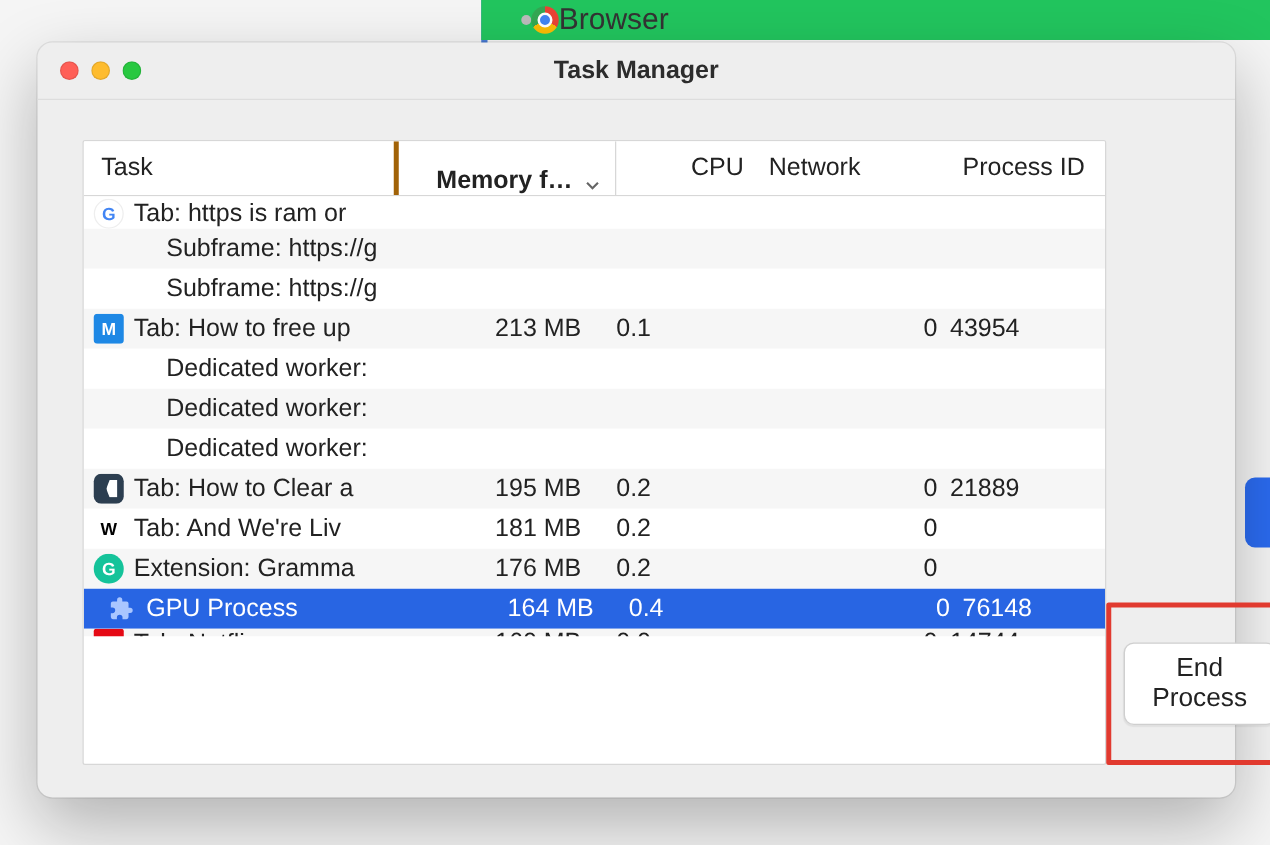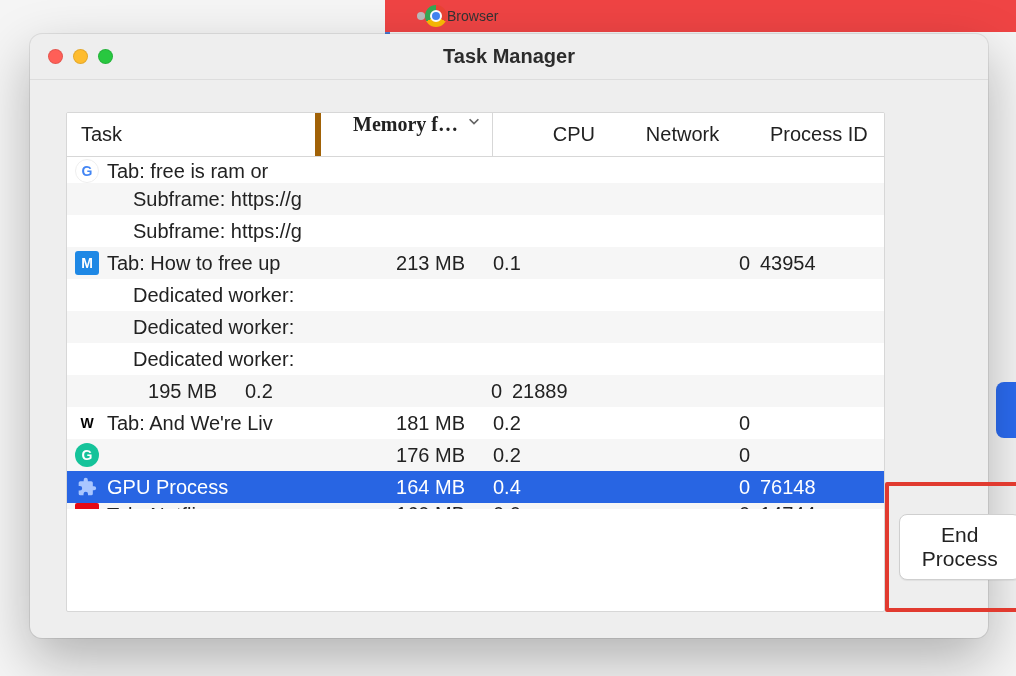--- a/index.html
+++ b/index.html
@@ -12,25 +12,25 @@
       overflow: hidden;
     }
     
     
     .bg-row {
       position: absolute;
       top: 0;
       left: 385px;
       right: 0;
       height: 32px;
-      background: #ef4444;
+      background: #22c55e;
       display: flex;
       align-items: center;
       padding-left: 32px;
-      font-size: 14px;
+      font-size: 24px;
       color: #333;
     }
     .bg-bullet {
       width: 8px; height: 8px; border-radius: 50%; background: #bbb;
     }
     .bg-chrome-icon {
       width: 22px; height: 22px; border-radius: 50%;
       background: conic-gradient(#ea4335 0 120deg, #fbbc05 120deg 240deg, #34a853 240deg 360deg);
       position: relative;
     }
@@ -117,51 +117,50 @@
       align-items: center;
       border-bottom: 1px solid #d7d7d7;
       font-size: 20px;
       color: #222;
       background: #fff;
     }
     .th { padding: 0 10px; }
     .th-task { flex: 0 0 248px; padding-left: 14px; }
     .th-mem {
       flex: 0 0 178px;
-      display: flex; align-items: flex-start; justify-content: flex-end;
+      display: flex; align-items: flex-end; justify-content: flex-end;
       font-weight: 700;
-      border-left: 6px solid #a16207;
+      border-left: 4px solid #a16207;
       border-right: 1px solid #d7d7d7;
       height: 100%;
       gap: 8px;
-      font-family: Liberation Serif, serif;
     }
     .th-mem .chev {
       width: 16px; height: 16px; display: inline-flex; align-items: center; justify-content: center;
       color: #666;
     }
     .th-cpu { flex: 0 0 112px; text-align: right; }
-    .th-net { flex: 0 0 155px; text-align: center; }
+    .th-net { flex: 0 0 155px; text-align: left; }
     .th-pid { flex: 1; text-align: right; padding-right: 16px; }
     
     .tbody {
       height: 352px;
       overflow: hidden;
       position: relative;
     }
     .row {
       display: flex;
       align-items: center;
       height: 32px;
       font-size: 20px;
       color: #222;
     }
     .row:nth-child(odd) { background: #fff; }
     .row:nth-child(even) { background: #f6f6f6; }
-    .row.selected { background: #2865e3 !important; color: #fff; }
+    .row.selected { background: #2865e3 !important; color: #fff; padding-left: 10px; }
     .row.partial { height: 18px; overflow: hidden; align-items: flex-start; }
     .row.partial-top { height: 26px; align-items: flex-end; }
     
     .cell-task {
       flex: 0 0 248px;
       display: flex; align-items: center;
       gap: 8px;
       padding-left: 8px;
       white-space: nowrap;
       overflow: hidden;
@@ -261,21 +260,21 @@
           </span>
         </div>
         <div class="th th-cpu">CPU</div>
         <div class="th th-net">Network</div>
         <div class="th th-pid">Process ID</div>
       </div>
       <div class="tbody" id="tbody">
           <div class="row partial-top">
             <div class="cell-task">
               <span class="icon icon-g">G</span>
-              <span>Tab: free is ram or</span>
+              <span>Tab: https is ram or</span>
             </div>
             <div class="cell-mem"></div>
             <div class="cell-cpu"></div>
             <div class="cell-net"></div>
             <div class="cell-pid"></div>
           </div>
           <div class="row">
             <div class="cell-task">
               <span class="indent"></span>
               <span class="no-icon"></span>
@@ -334,37 +333,42 @@
               <span class="indent"></span>
               <span class="no-icon"></span>
               <span>Dedicated worker:</span>
             </div>
             <div class="cell-mem"></div>
             <div class="cell-cpu"></div>
             <div class="cell-net"></div>
             <div class="cell-pid"></div>
           </div>
           <div class="row">
+            <div class="cell-task">
+              <span class="icon icon-clear"></span>
+              <span>Tab: How to Clear a</span>
+            </div>
             <div class="cell-mem">195 MB</div>
             <div class="cell-cpu">0.2</div>
             <div class="cell-net">0</div>
             <div class="cell-pid">21889</div>
           </div>
           <div class="row">
             <div class="cell-task">
               <span class="icon icon-w">W</span>
               <span>Tab: And We're Liv</span>
             </div>
             <div class="cell-mem">181 MB</div>
             <div class="cell-cpu">0.2</div>
             <div class="cell-net">0</div>
           </div>
           <div class="row">
             <div class="cell-task">
               <span class="icon icon-grammarly">G</span>
+              <span>Extension: Gramma</span>
             </div>
             <div class="cell-mem">176 MB</div>
             <div class="cell-cpu">0.2</div>
             <div class="cell-net">0</div>
           </div>
           <div class="row selected">
             <div class="cell-task">
               <span class="icon icon-puzzle">
                 <svg viewBox="0 0 24 24" fill="currentColor">
                   <path d="M20.5 11H19V7a2 2 0 0 0-2-2h-4V3.5a2.5 2.5 0 0 0-5 0V5H4a2 2 0 0 0-2 2v3.8h1.5a2.7 2.7 0 0 1 0 5.4H2V20a2 2 0 0 0 2 2h3.8v-1.5a2.7 2.7 0 0 1 5.4 0V22H17a2 2 0 0 0 2-2v-4h1.5a2.5 2.5 0 0 0 0-5z"></path>

